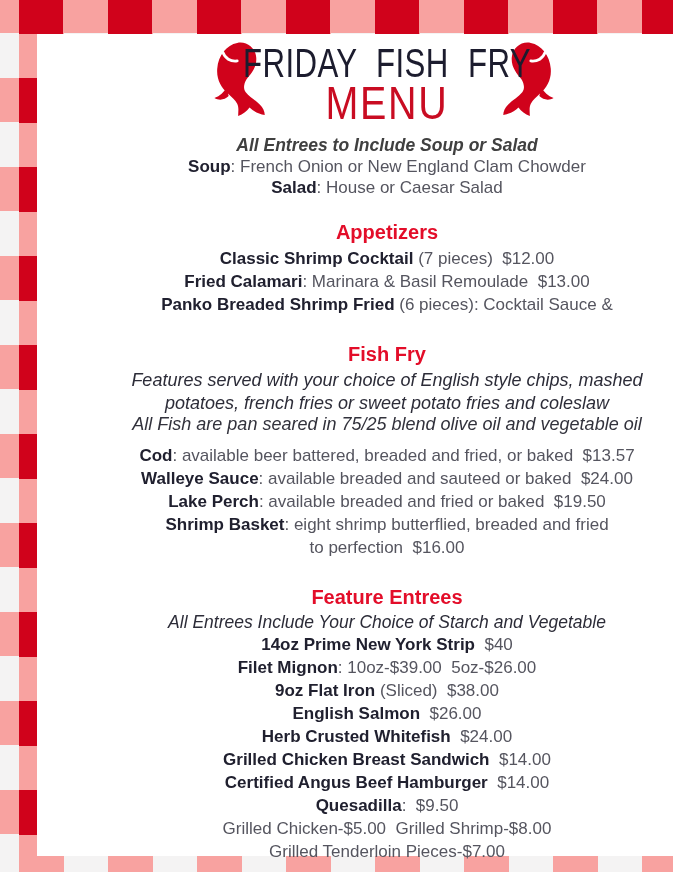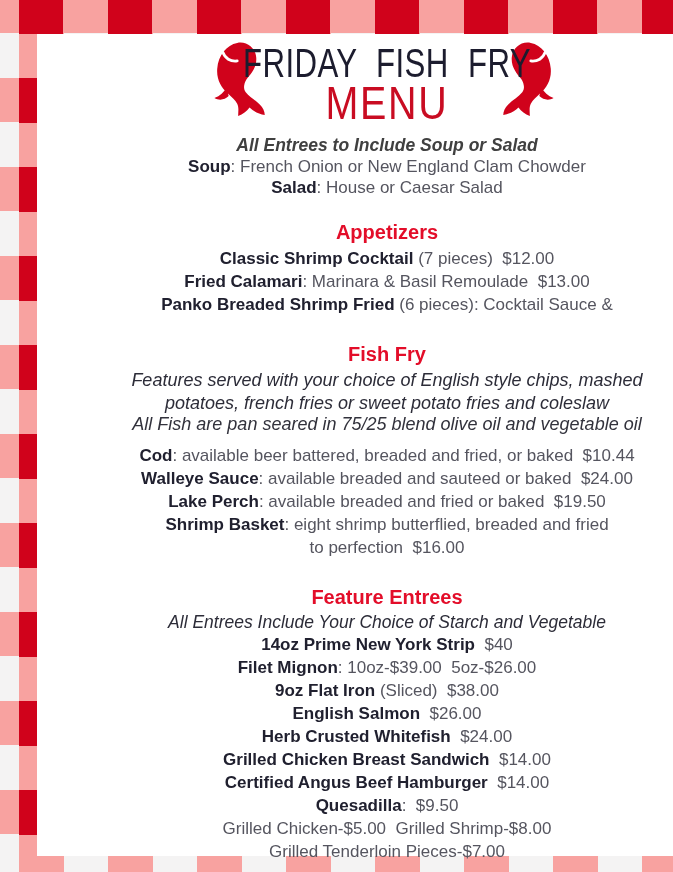--- a/index.html
+++ b/index.html
@@ -92,21 +92,21 @@
           <div class="line"><span class="nm">Fried Calamari</span><span class="dt">: Marinara &amp; Basil Remoulade  $13.00</span></div>
           <div class="line"><span class="nm">Panko Breaded Shrimp Fried</span><span class="dt"> (6 pieces): Cocktail Sauce &amp;</span></div>
         </div>
       </section>
       <section class="menu-section">
         <div class="hd">Fish Fry</div>
         <div class="lead em-lg">Features served with your choice of English style chips, mashed</div>
         <div class="lead em-lg">potatoes, french fries or sweet potato fries and coleslaw</div>
         <div class="lead em-sm">All Fish are pan seared in 75/25 blend olive oil and vegetable oil</div>
         <div class="items gap">
-          <div class="line"><span class="nm">Cod</span><span class="dt">: available beer battered, breaded and fried, or baked  $10.44</span></div>
+          <div class="line"><span class="nm">Cod</span><span class="dt">: available beer battered, breaded and fried, or baked  $13.57</span></div>
           <div class="line"><span class="nm">Walleye Sauce</span><span class="dt">: available breaded and sauteed or baked  $24.00</span></div>
           <div class="line"><span class="nm">Lake Perch</span><span class="dt">: available breaded and fried or baked  $19.50</span></div>
           <div class="line"><span class="nm">Shrimp Basket</span><span class="dt">: eight shrimp butterflied, breaded and fried</span></div>
           <div class="line"><span class="dt">to perfection  $16.00</span></div>
         </div>
       </section>
       <section class="menu-section">
         <div class="hd">Feature Entrees</div>
         <div class="lead em-md">All Entrees Include Your Choice of Starch and Vegetable</div>
         <div class="items">

